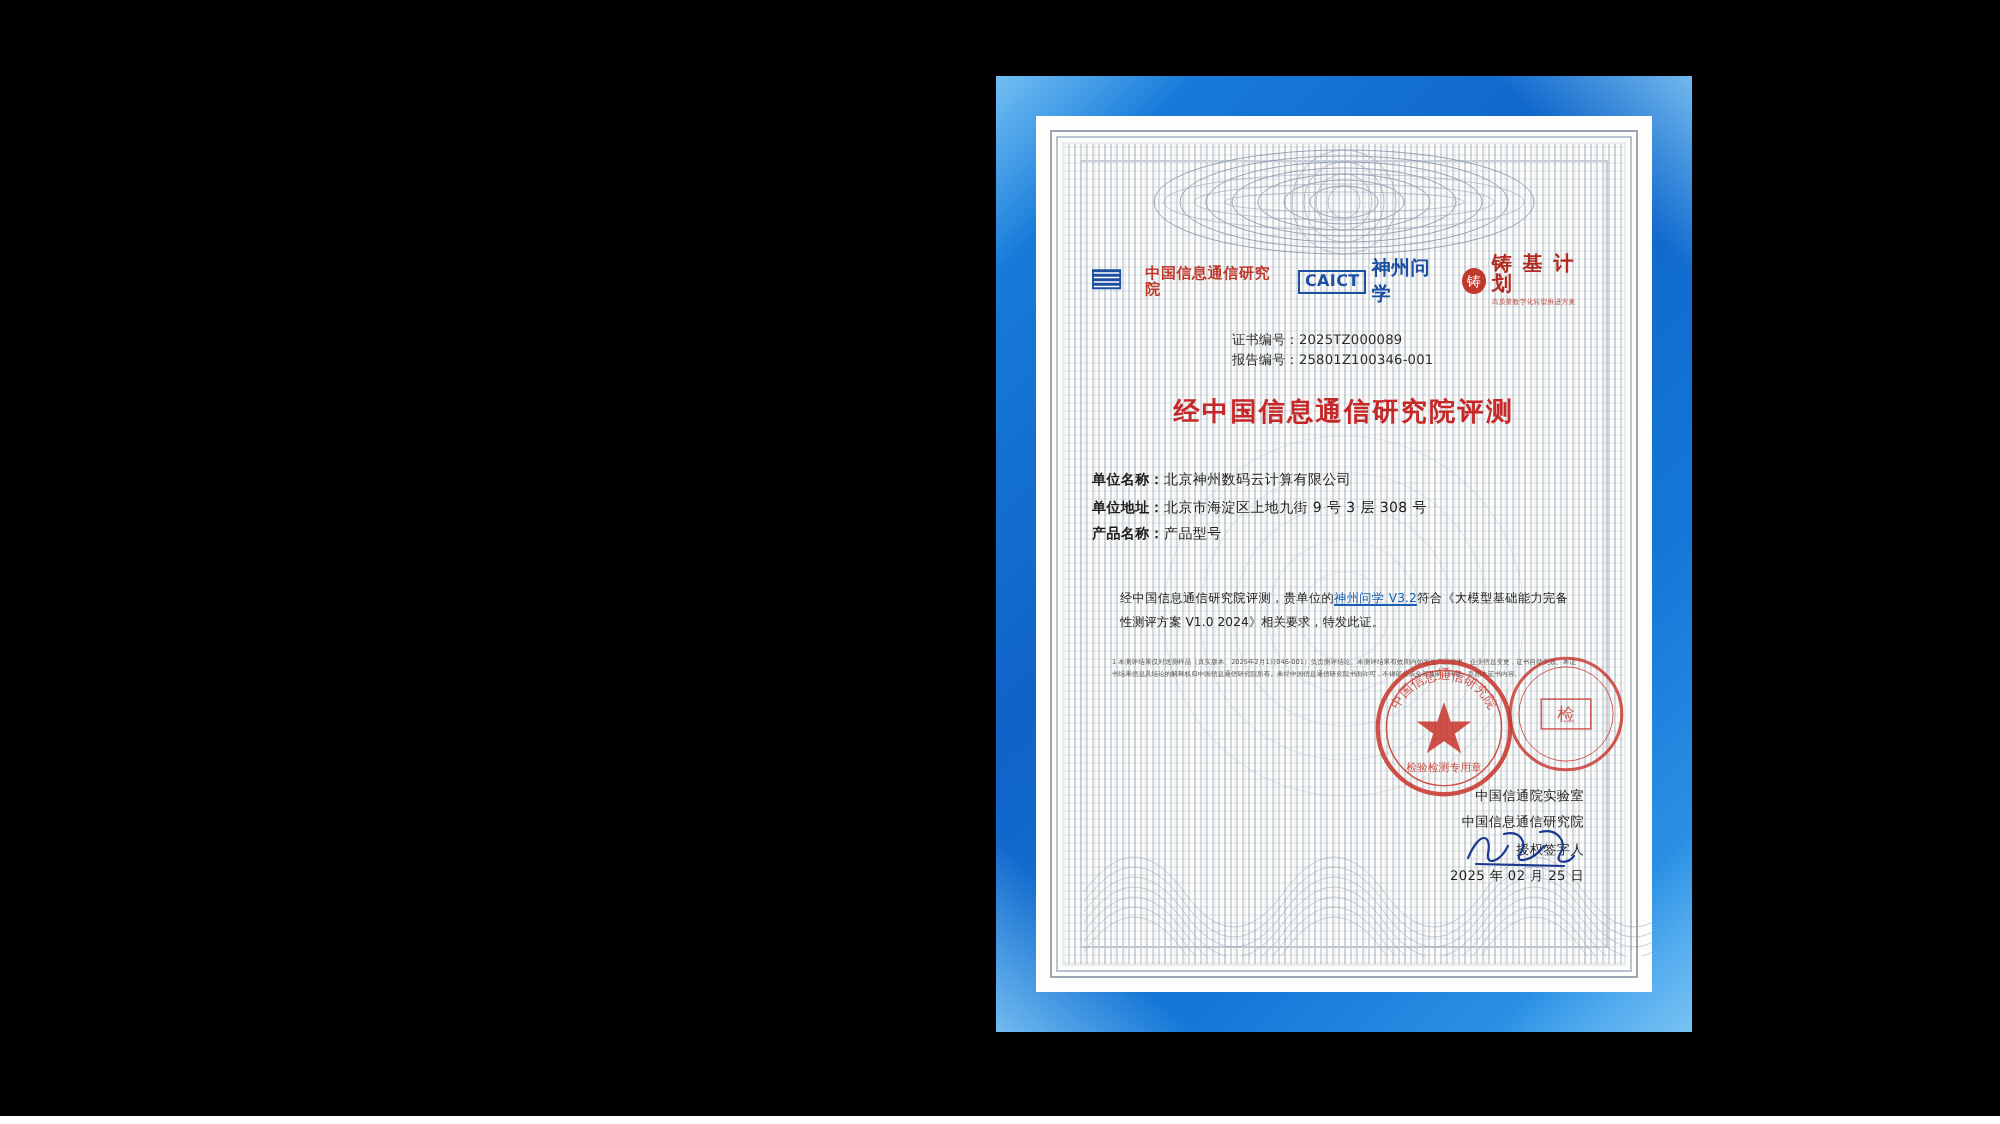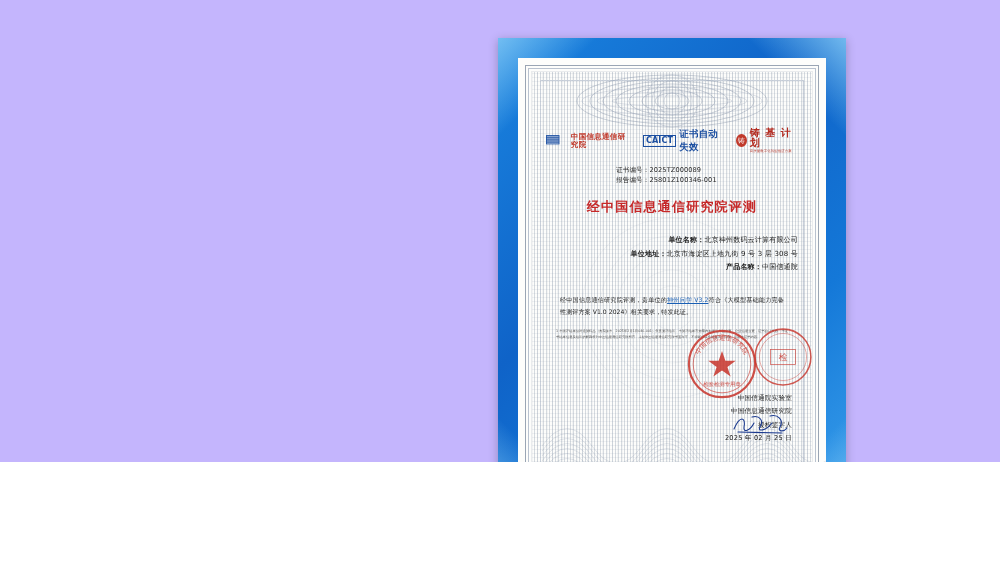--- a/index.html
+++ b/index.html
@@ -11,22 +11,22 @@
     width: 1000px;
     height: 562px;
     font-family: "DejaVu Sans", "Liberation Sans", sans-serif;
     overflow: hidden;
   }
 
   
   #stage {
     position: relative;
     width: 1000px;
-    height: 462px;
-    background: #c4b5fd;
+    height: 558px;
+    background: #000000;
     overflow: hidden;
   }
 
   
   #cert-frame {
     position: absolute;
     left: 498px;
     top: 38px;
     width: 348px;
     height: 478px;
@@ -205,21 +205,21 @@
   #title-block { text-align: center; margin: 4px 0 14px; }
   .title-main {
     font-size: 13px;
     font-weight: bold;
     color: #c62828;
     letter-spacing: 1.2px;
     line-height: 1.9;
   }
 
   
-  #info-block { text-align: right; margin-bottom: 20px; }
+  #info-block { text-align: left; margin-bottom: 20px; }
   .info-line {
     font-size: 7px;
     color: #1d1d1d;
     line-height: 1.92;
     letter-spacing: .2px;
   }
   .info-label { font-weight: bold; }
 
   
   #para {
@@ -351,21 +351,21 @@
           <div class="logo-box">
             <svg width="26" height="18" viewBox="0 0 26 18">
               <rect x="0" y="2" width="16" height="11" fill="#1c4fa1"></rect>
               <path d="M1 4 h14 M1 6.5 h14 M1 9 h14 M1 11.5 h14" stroke="#fff" stroke-width="0.8"></path>
             </svg>
             <span class="logo-cn-red">中国信息通信研究院</span>
           </div>
 
           <div class="logo-box">
             <span class="caict-mark">CAICT</span>
-            <span class="caict-text">证书自动失效</span>
+            <span class="caict-text">神州问学</span>
           </div>
 
           <div class="zhuji-box">
             <span class="zhuji-badge">铸</span>
             <span>
               <div class="zhuji-main">铸 基 计 划</div>
               <div class="zhuji-sub">高质量数字化转型推进方案</div>
             </span>
           </div>
         </div>
@@ -384,21 +384,21 @@
         </div>
 
         <div id="info-block">
           <div class="info-line">
             <span class="info-label">单位名称：</span><span>北京神州数码云计算有限公司</span>
           </div>
           <div class="info-line">
             <span class="info-label">单位地址：</span><span>北京市海淀区上地九街 9 号 3 层 308 号</span>
           </div>
           <div class="info-line">
-            <span class="info-label">产品名称：</span><span>中国信通院</span>
+            <span class="info-label">产品名称：</span><span>产品型号</span>
           </div>
         </div>
 
         <div id="para">
           <span>经中国信息通信研究院评测，贵单位的</span><span class="link">神州问学 V3.2</span><span>符合《大模型基础能力完备性测评方案 V1.0 2024》相关要求，特发此证。</span>
         </div>
 
         <div id="fineprint">
           <span>1  本测评结果仅对送测样品（真实版本、2025年2月1日046-001）负责测评结论。本测评结果有效期内如发生产品变更、企业信息变更，证书自动失效。本证书结果信息及结论的解释权归中国信息通信研究院所有。未经中国信息通信研究院书面许可，不得部分或全部复制、转载、引用本证书内容。</span>
         </div>

